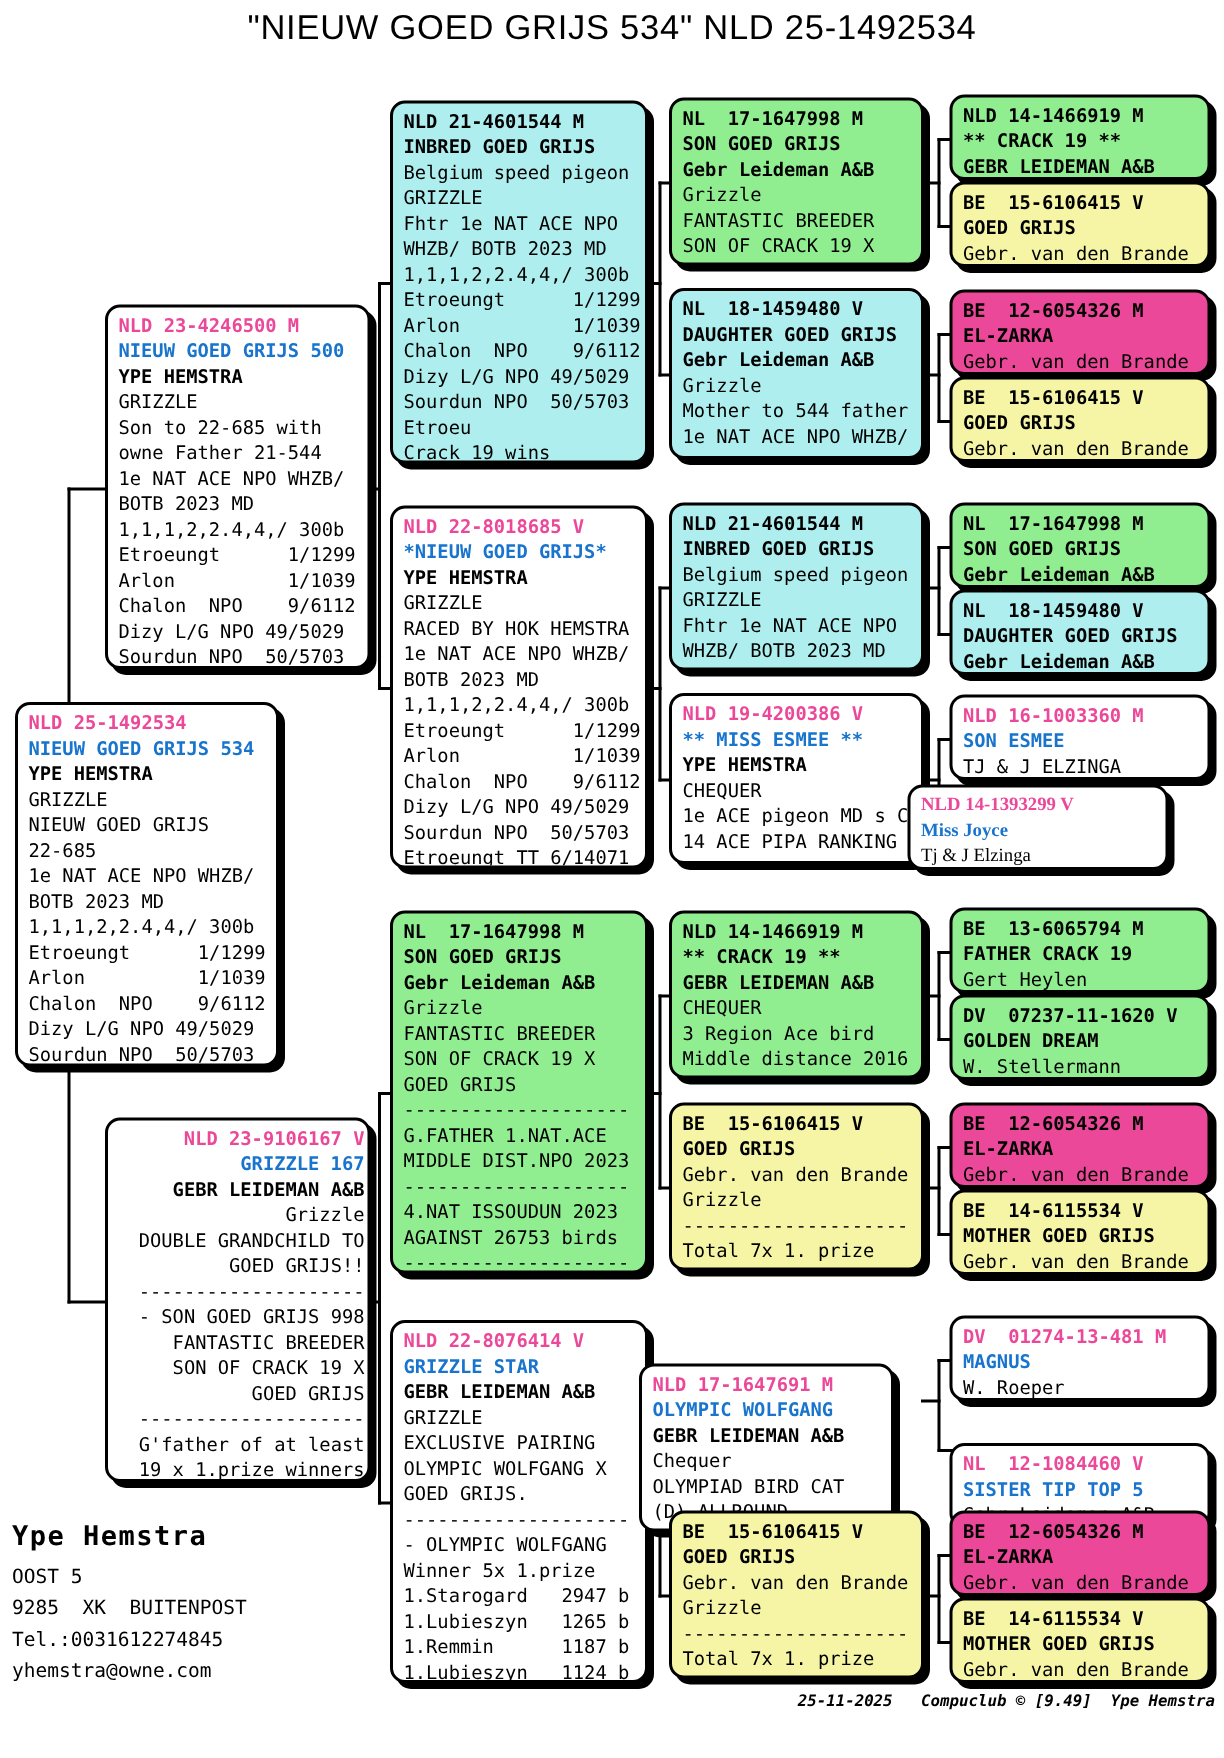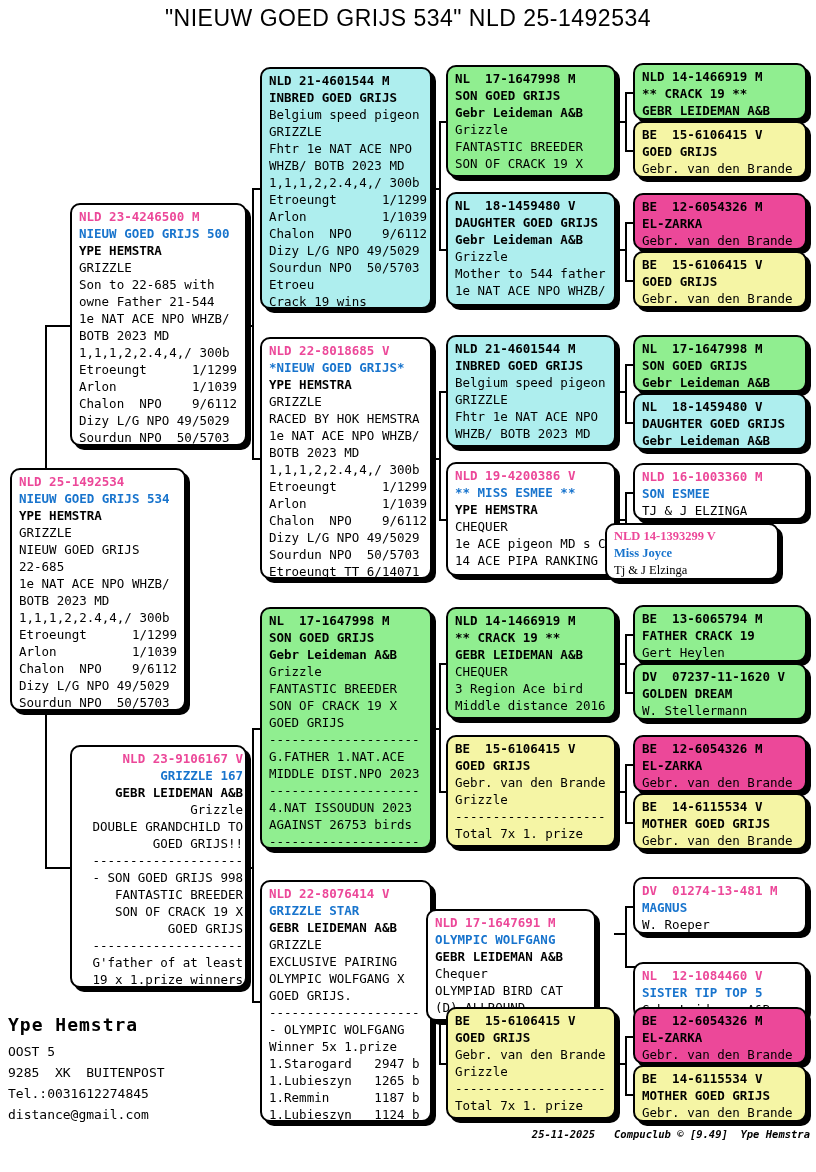--- a/index.html
+++ b/index.html
@@ -359,17 +359,17 @@
       <div class="conn" style="left: 625px; top: 1036px; width: 11px; height: 2px;"></div>
       <div class="conn" style="left: 625px; top: 1094px; width: 11px; height: 2px;"></div>
       <div class="conn" style="left: 614px; top: 1063px; width: 13px; height: 2px;"></div>
     </div>
 
   <div class="owner-block">
     <div class="owner-name">Ype Hemstra</div>
     <div class="owner-line">OOST 5</div>
     <div class="owner-line">9285  XK  BUITENPOST</div>
     <div class="owner-line">Tel.:0031612274845</div>
-    <div class="owner-line">distance@gmail.com</div>
+    <div class="owner-line">yhemstra@owne.com</div>
   </div>
 
   <div class="footer">25-11-2025   Compuclub © [9.49]  Ype Hemstra</div>
 </div>
 
 </body></html>

